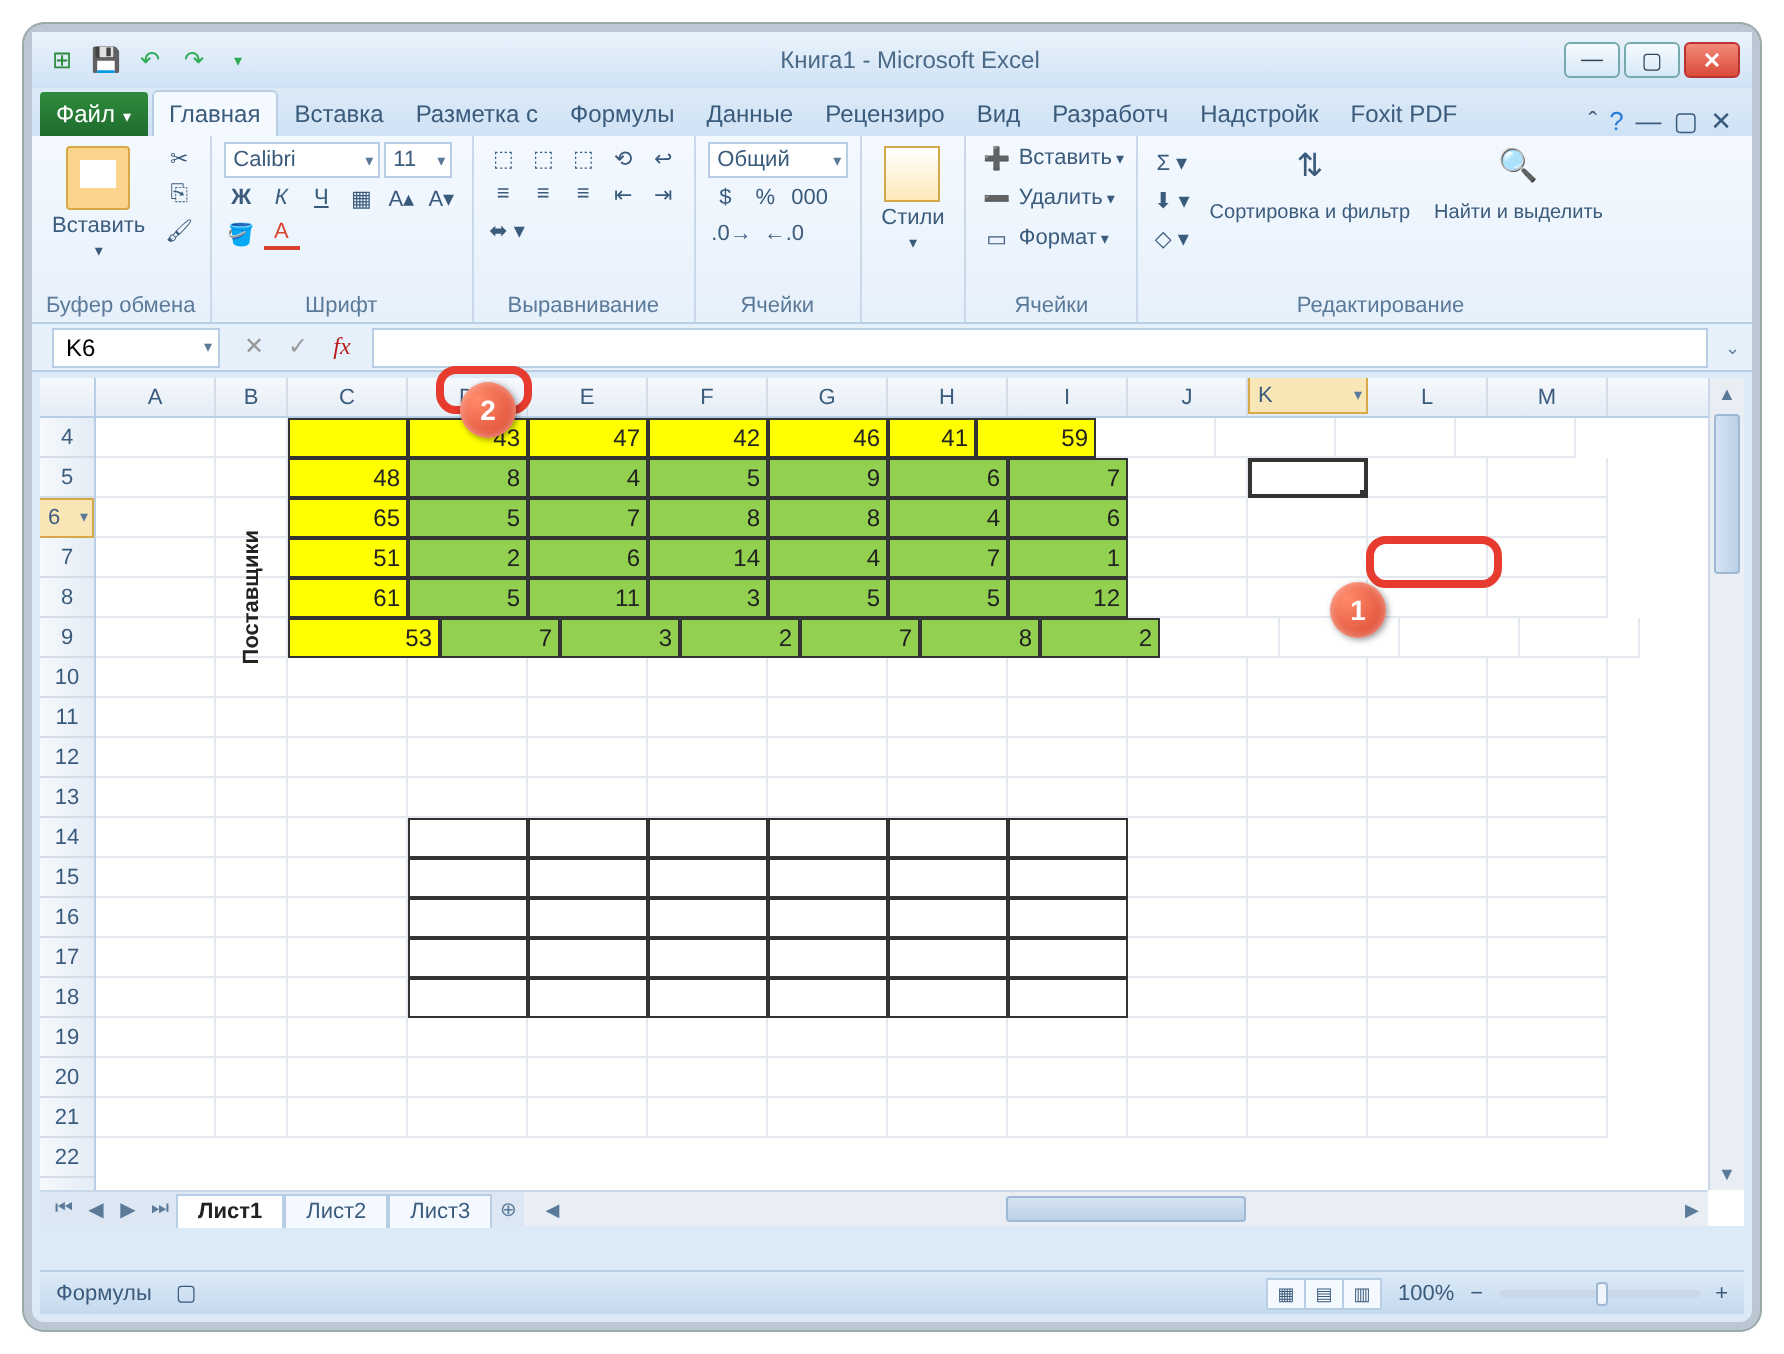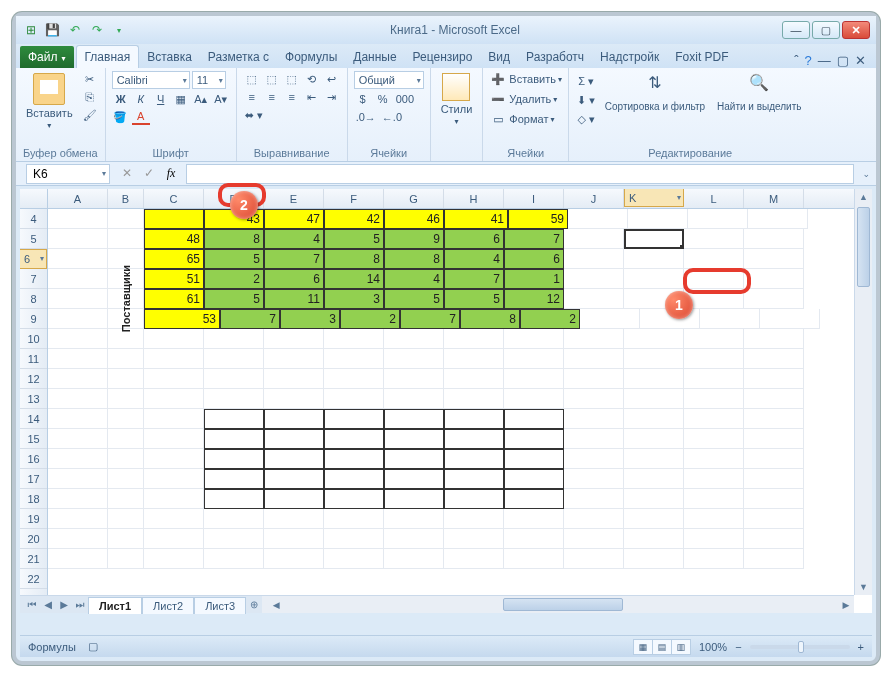--- a/index.html
+++ b/index.html
@@ -40,21 +40,21 @@
 .sel { border:1px solid #b8cee4; background:#fff; height:18px; font-size:11px; padding:0 14px 0 4px; display:flex; align-items:center; position:relative; }
 .sel::after { content:"▾"; position:absolute; right:2px; font-size:8px; color:#5b7a99; }
 .ribbtn { height:16px; min-width:18px; padding:0 2px; display:flex; align-items:center; justify-content:center; font-size:11px; color:#3b5b7c; }
 
 
 .fxbar { height:24px; background:#e6f0fb; border-bottom:1px solid #b8cee4; display:flex; align-items:center; font-size:12px; position:relative; }
 .namebox { width:84px; height:20px; margin:0 4px 0 10px; border:1px solid #b8cee4; background:#fff; display:flex; align-items:center; padding:0 6px; position:relative; }
 .namebox::after { content:"▾"; position:absolute; right:3px; font-size:8px; color:#5b7a99; }
 .fxbtns { display:flex; gap:4px; padding:0 4px; color:#999; font-size:12px; }
 .fxbtn { width:18px; text-align:center; }
-.fxbtn.fx { font-style:italic; font-family:"Times New Roman",serif; color:#000000; }
+.fxbtn.fx { font-style:italic; font-family:"Times New Roman",serif; color:#b91c1c; }
 .fxinput { flex:1; height:20px; border:1px solid #b8cee4; background:#fff; margin:0 22px 0 2px; }
 
 
 .callout { position:absolute; border:4px solid #e63b2e; border-radius:10px; pointer-events:none; }
 .badge { position:absolute; width:28px; height:28px; border-radius:50%; background:radial-gradient(circle at 30% 30%,#ff8a6a,#d9432e); color:#fff; font-weight:bold; display:flex; align-items:center; justify-content:center; font-size:14px; box-shadow:1px 1px 3px rgba(0,0,0,.4),inset 0 0 4px rgba(255,255,255,.5); pointer-events:none; }
 
 
 .gridwrap { position:absolute; top:173px; left:4px; right:4px; bottom:48px; background:#fff; }
 .colhdrs { position:absolute; top:0; left:0; right:18px; height:20px; display:flex; background:linear-gradient(#f6f9fd,#e4ecf5); border-bottom:1px solid #b8cee4; }
 .rowhdrcorner { width:28px; border-right:1px solid #b8cee4; background:linear-gradient(#f6f9fd,#e4ecf5); }
@@ -317,21 +317,21 @@
       </div>
     <div class="cells" id="cells">
         <div class="cellrow">
           <div class="cell " style="width: 60px;"></div>
           <div class="cell " style="width: 36px;"></div>
           <div class="cell yellow bord" style="width: 60px;"></div>
           <div class="cell yellow bord" style="width: 60px;">43</div>
           <div class="cell yellow bord" style="width: 60px;">47</div>
           <div class="cell yellow bord" style="width: 60px;">42</div>
           <div class="cell yellow bord" style="width: 60px;">46</div>
-          <div class="cell yellow bord" style="width: 64px;">41</div>
+          <div class="cell yellow bord" style="width: 44px;">41</div>
           <div class="cell yellow bord" style="width: 60px;">59</div>
           <div class="cell " style="width: 60px;"></div>
           <div class="cell " style="width: 60px;"></div>
           <div class="cell " style="width: 60px;"></div>
           <div class="cell " style="width: 60px;"></div>
         </div>
         <div class="cell " style="width: 36px; height: 100px; position: absolute; left: 60px; top: 40px; border-bottom: none; justify-content: center;">
           <span class="vtext">Поставщики</span>
         </div>
         <div class="cellrow">

